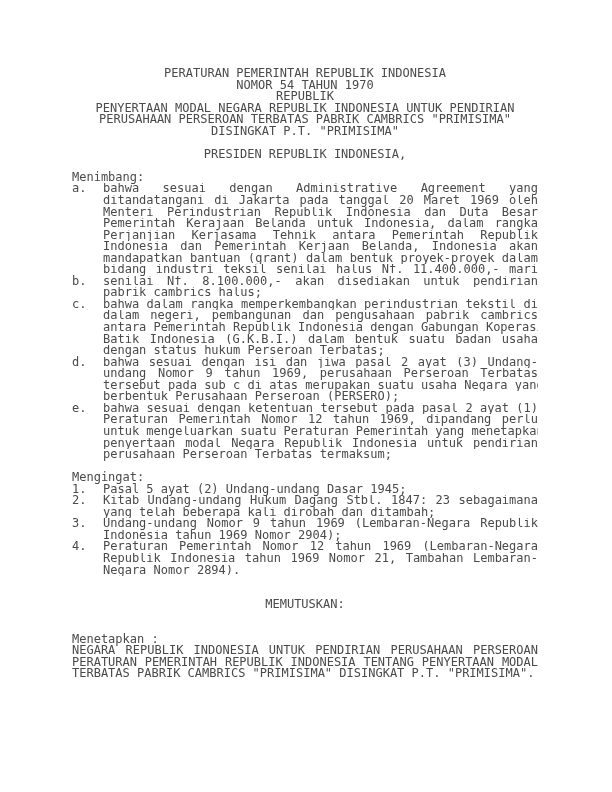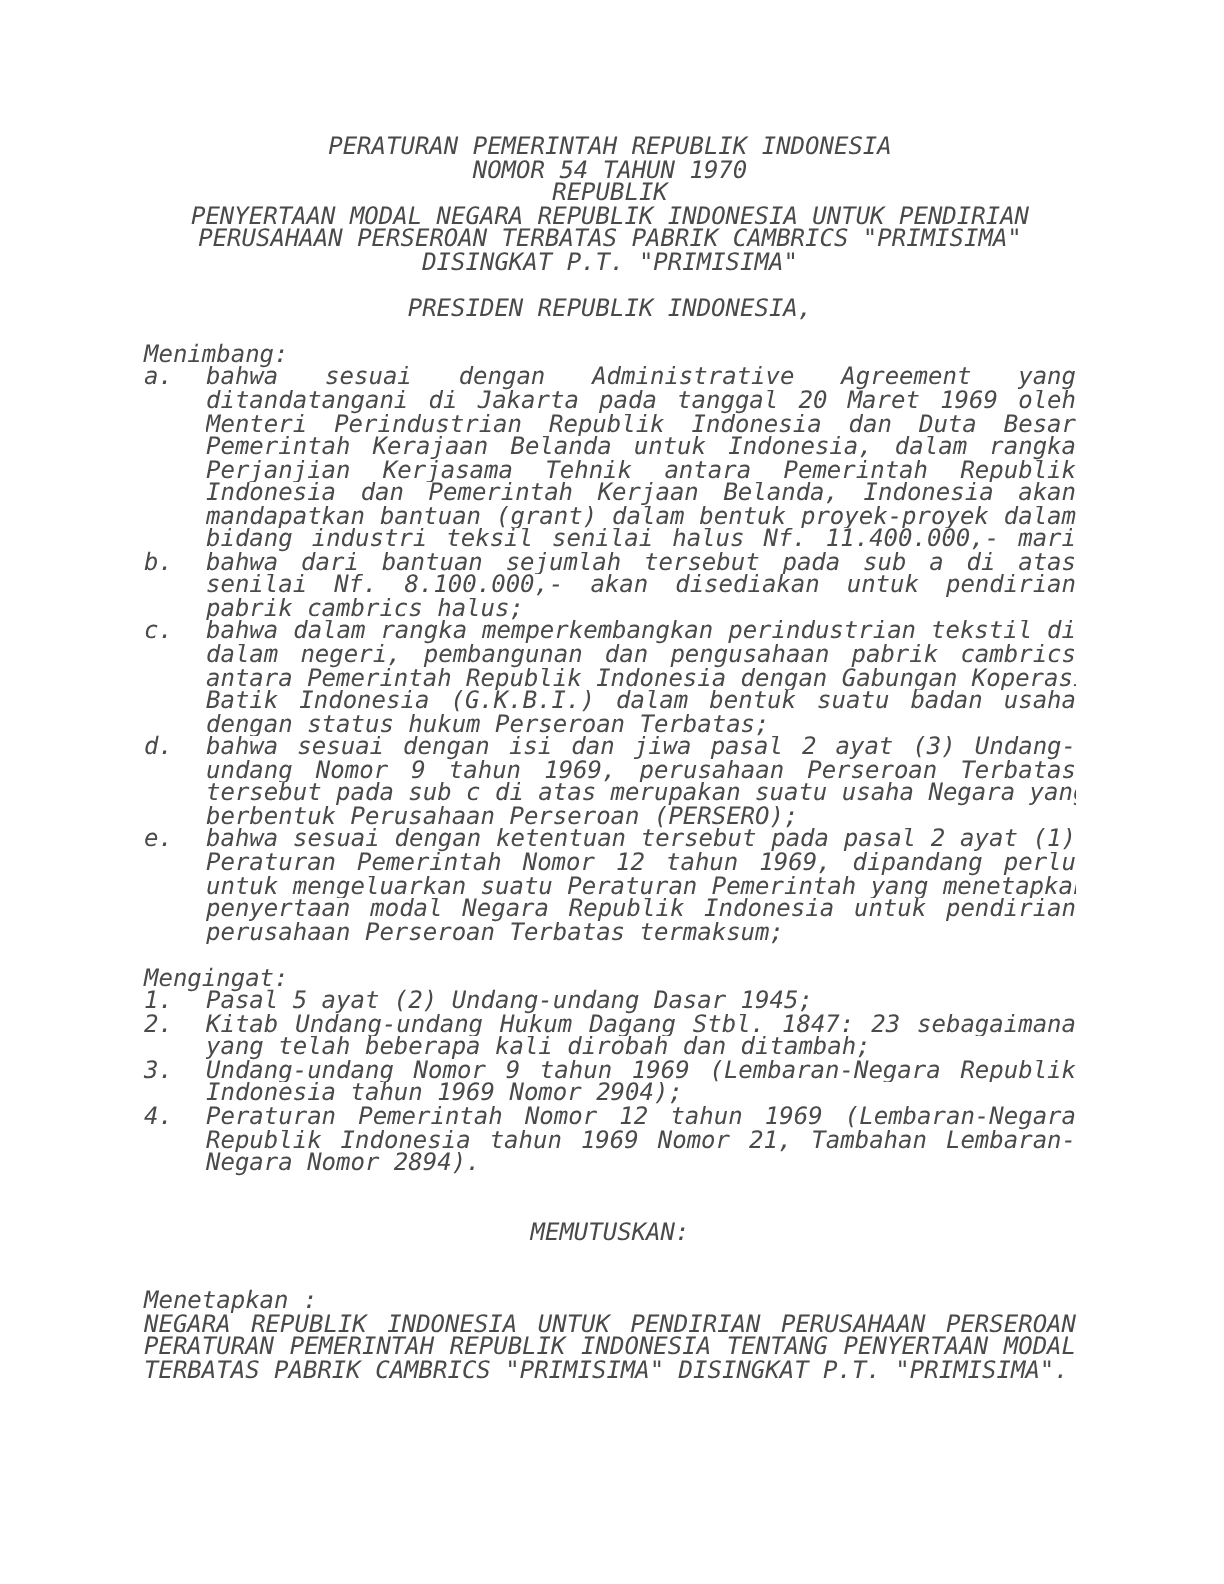--- a/index.html
+++ b/index.html
@@ -10,21 +10,20 @@
   .page {
     position: relative;
     width: 612px;
     height: 792px;
     background: #ffffff;
     overflow: hidden;
     font-family: "DejaVu Sans Mono", "Liberation Mono", monospace;
     font-size: 12px;
     line-height: 11.55px;
     color: #4a4a4a;
-    font-style: italic;
     -webkit-font-smoothing: none;
   }
   .body-col {
     position: absolute;
     left: 72px;
     top: 68px;
     width: 466px;
   }
   .line {
     white-space: pre;
@@ -98,21 +97,20 @@
         <div class="just">Perjanjian Kerjasama Tehnik antara Pemerintah Republik</div>
         <div class="just">Indonesia dan Pemerintah Kerjaan Belanda, Indonesia akan</div>
         <div class="just">mandapatkan bantuan (grant) dalam bentuk proyek-proyek dalam</div>
         <div class="just">bidang industri teksil senilai halus Nf. 11.400.000,- mari</div>
       </div>
     </div>
 
     <div class="item">
       <div class="item-marker">b.</div>
       <div class="item-body">
-        <div class="just">bahwa dari bantuan sejumlah tersebut pada sub a di atas</div>
         <div class="just">senilai Nf. 8.100.000,- akan disediakan untuk pendirian</div>
         <div class="just last">pabrik cambrics halus;</div>
       </div>
     </div>
 
     <div class="item">
       <div class="item-marker">c.</div>
       <div class="item-body">
         <div class="just">bahwa dalam rangka memperkembangkan perindustrian tekstil di</div>
         <div class="just">dalam negeri, pembangunan dan pengusahaan pabrik cambrics</div>

